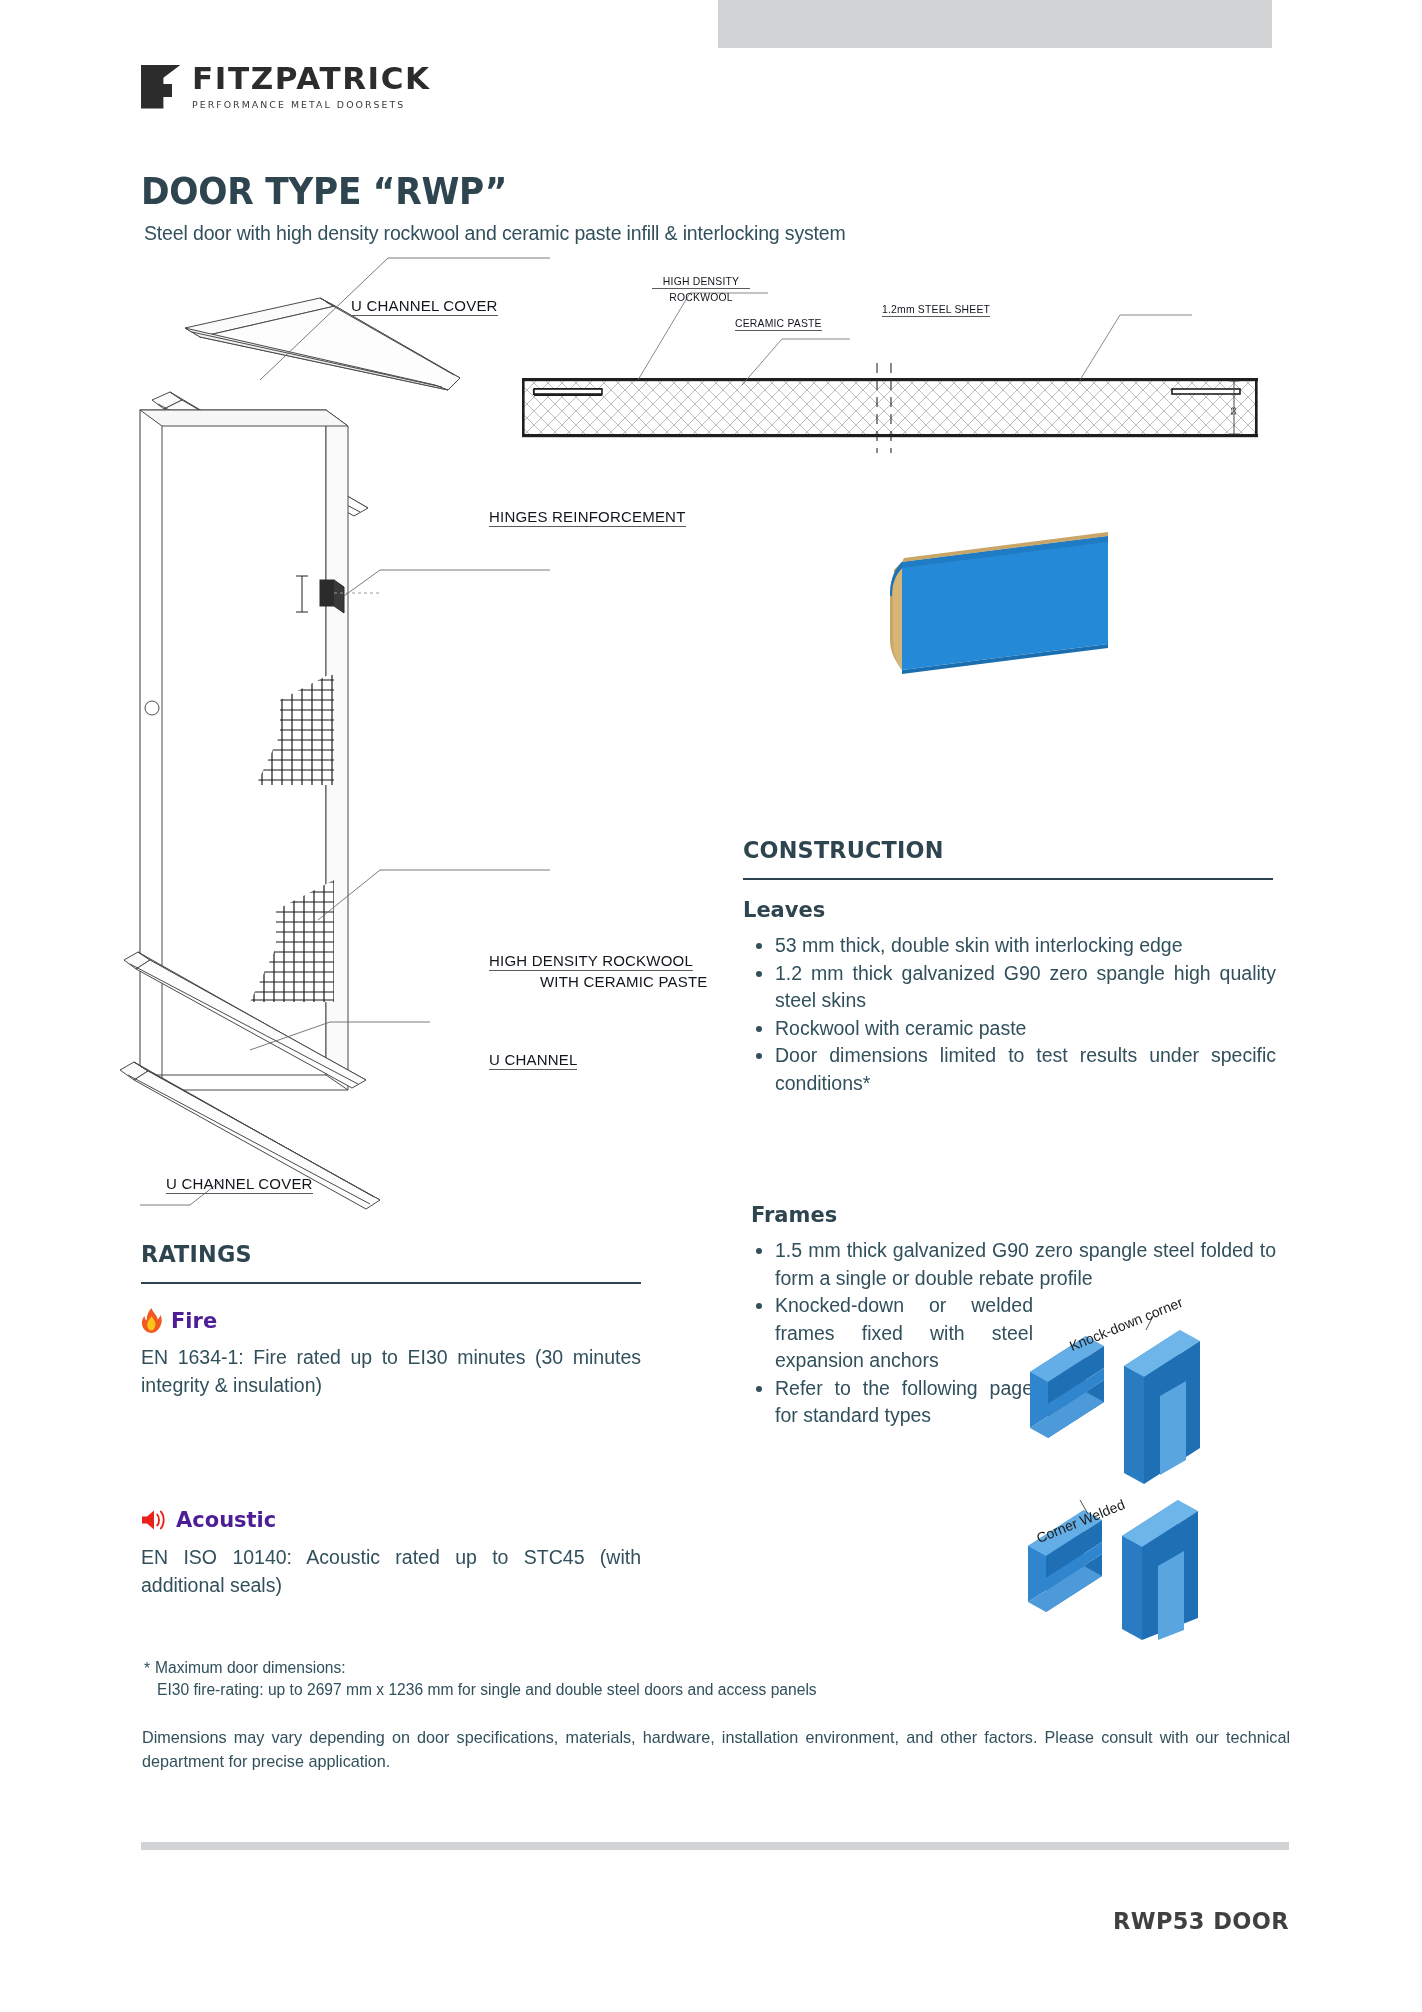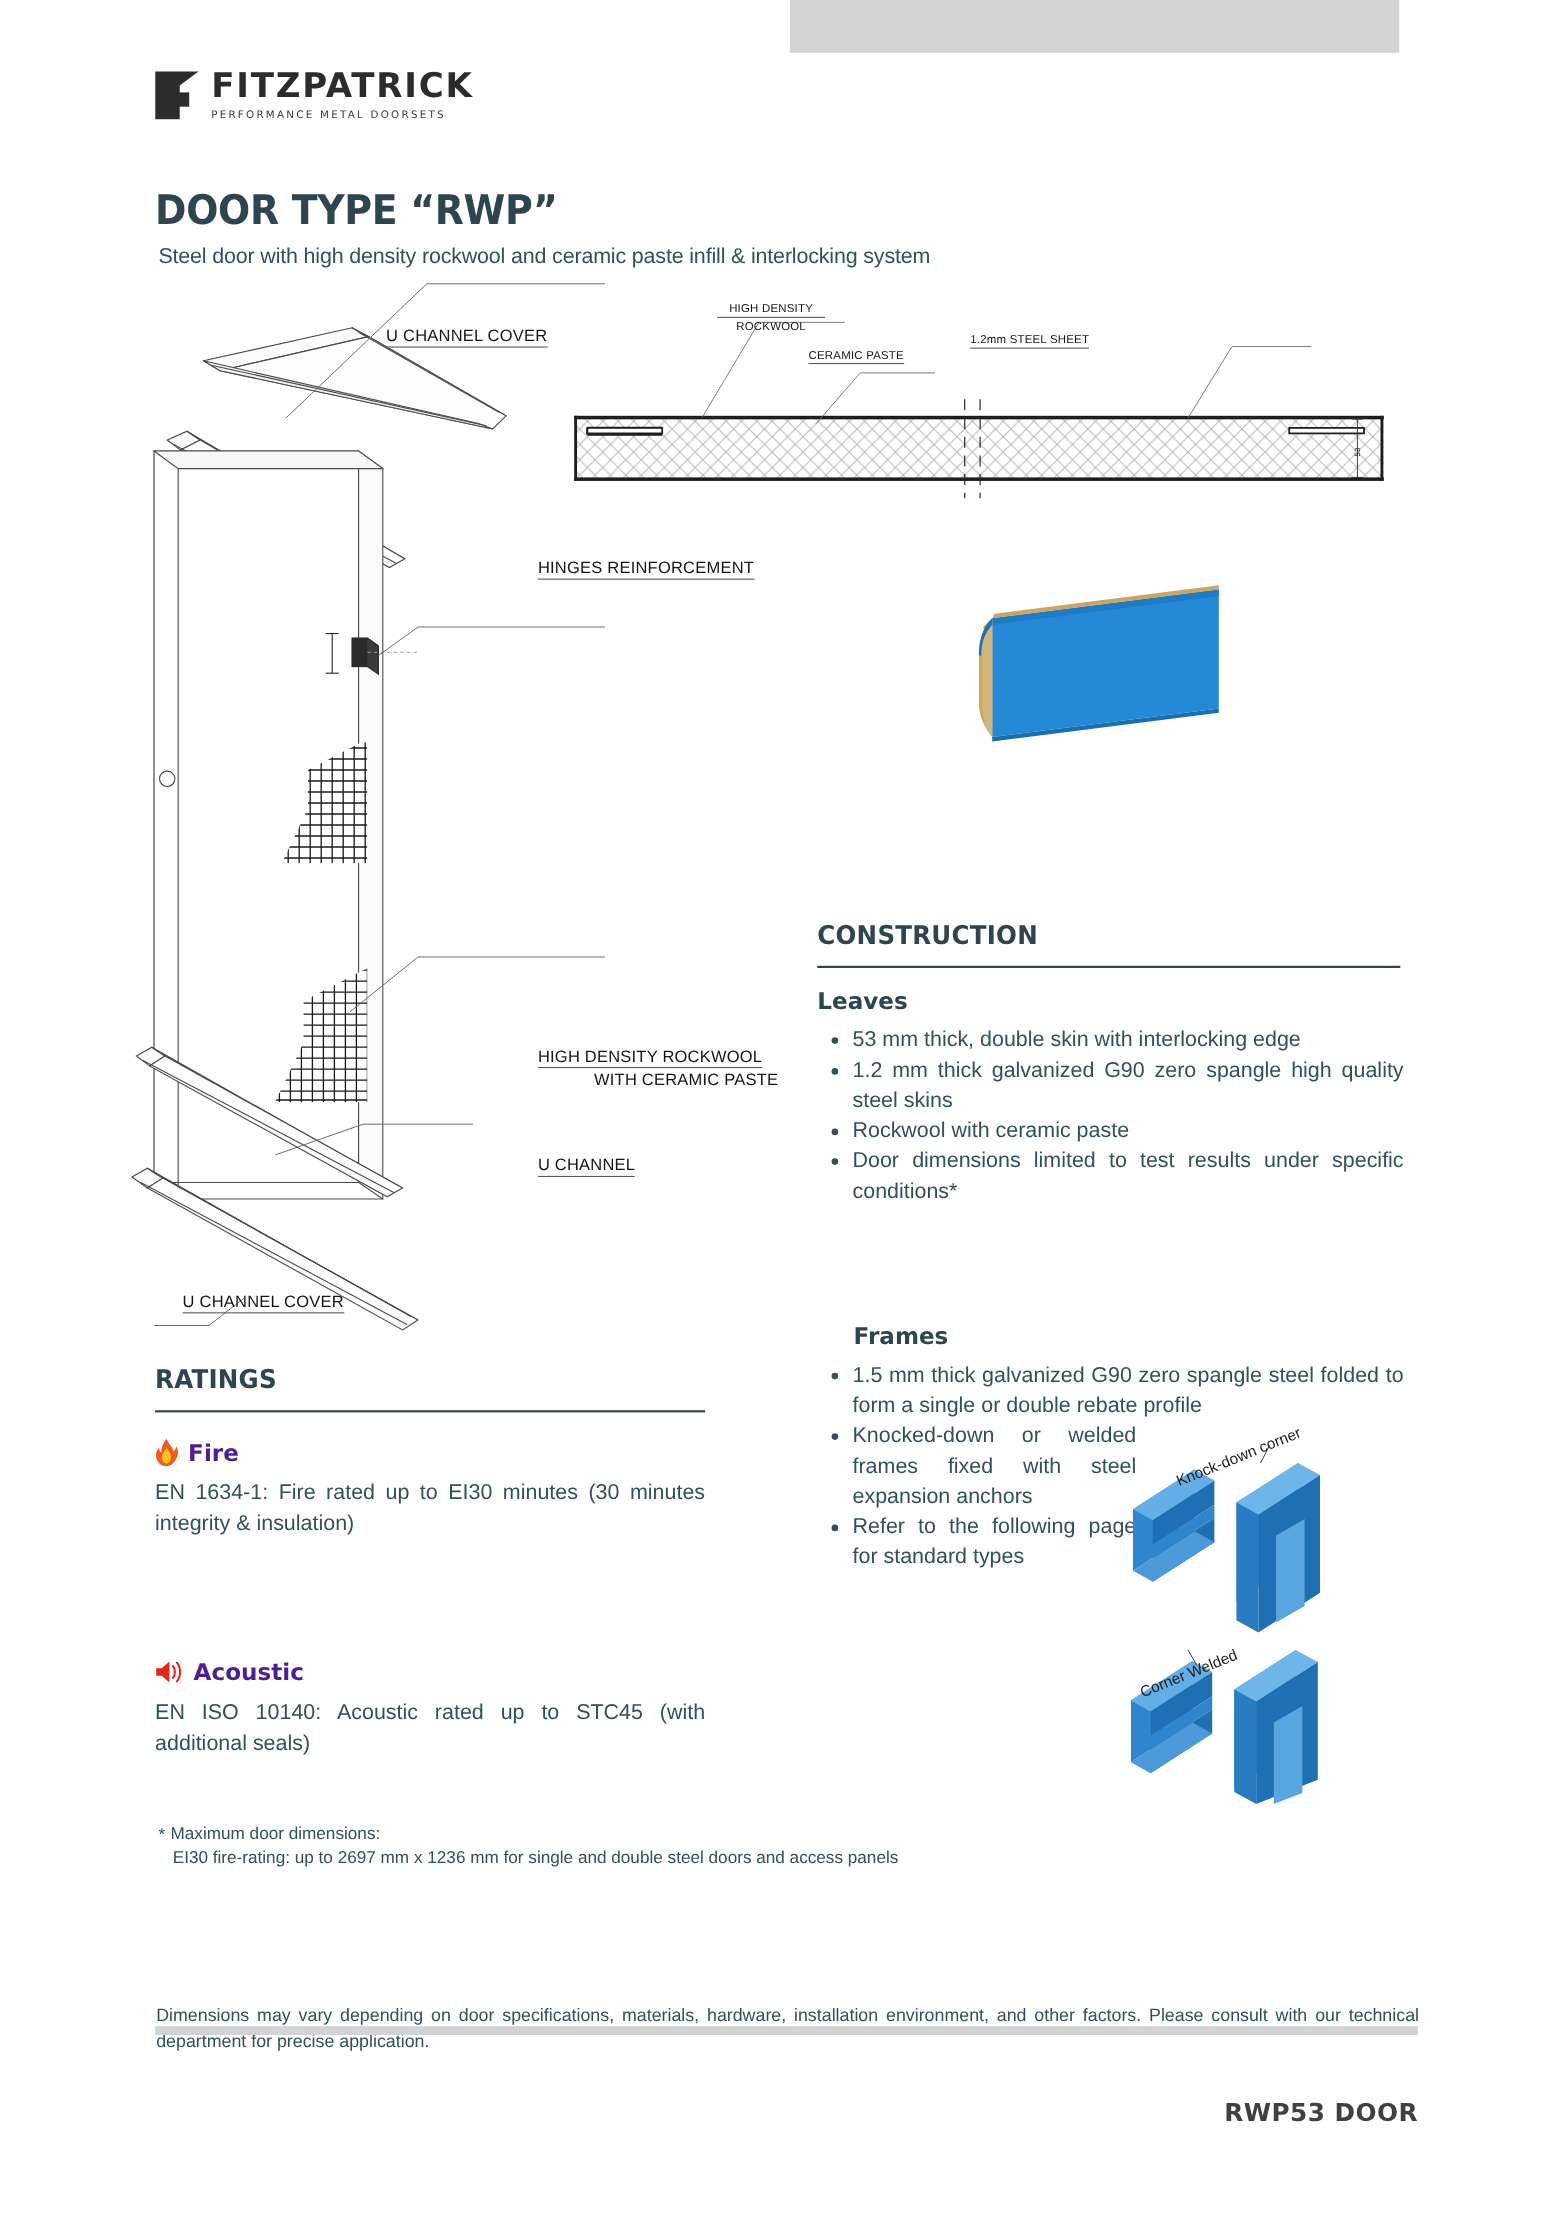--- a/index.html
+++ b/index.html
@@ -409,21 +409,21 @@
   <div class="sec-rule" style="left:743px; top:878px; width:530px;"></div>
 
   <div class="sub-head" style="left:743px; top:898px;">Leaves</div>
   <ul class="blist" style="left:743px; top:932px; width:533px;">
     <li>53 mm thick, double skin with interlocking edge</li>
     <li>1.2 mm thick galvanized G90 zero spangle high quality steel skins</li>
     <li>Rockwool with ceramic paste</li>
     <li>Door dimensions limited to test results under specific conditions*</li>
   </ul>
 
-  <div class="sub-head" style="left:776px; top:1203px;text-align:right;">Frames</div>
+  <div class="sub-head" style="left:751px; top:1203px;text-align:right;">Frames</div>
   <ul class="blist" style="left:743px; top:1237px; width:533px;">
     <li>1.5 mm thick galvanized G90 zero spangle steel folded to form a single or double rebate profile</li>
     <li style="width:290px;">Knocked-down or welded frames fixed with steel expansion anchors</li>
     <li style="width:290px;">Refer to the following page for standard types</li>
   </ul>
 
   <svg class="frames3d" viewBox="0 0 270 340">
 
     <g>
       <polygon points="2,72 58,36 58,92 2,128" fill="#2f86cf"></polygon>
@@ -489,18 +489,18 @@
     <span>Acoustic</span>
   </div>
   <div class="rating-body j2" style="left:141px; top:1544px; width:500px;">EN ISO 10140: Acoustic rated up to STC45 (with additional seals)</div>
 
   <div class="foot-note" style="left:155px; top:1657px;">
     <span class="star">*</span>
     <div>Maximum door dimensions:</div>
     <div style="margin-left:2px;">EI30 fire-rating: up to 2697 mm x 1236 mm for single and double steel doors and access panels</div>
   </div>
 
-  <div class="foot-para" style="left:142px; top:1821px;">Dimensions may vary depending on door specifications, materials, hardware, installation environment, and other factors. Please consult with our technical department for precise application.</div>
+  <div class="foot-para" style="left:142px; top:1726px;">Dimensions may vary depending on door specifications, materials, hardware, installation environment, and other factors. Please consult with our technical department for precise application.</div>
 
   <div class="footer-rule"></div>
   <div class="footer-label">RWP53 DOOR</div>
 
 </div>
 
 </body></html>

